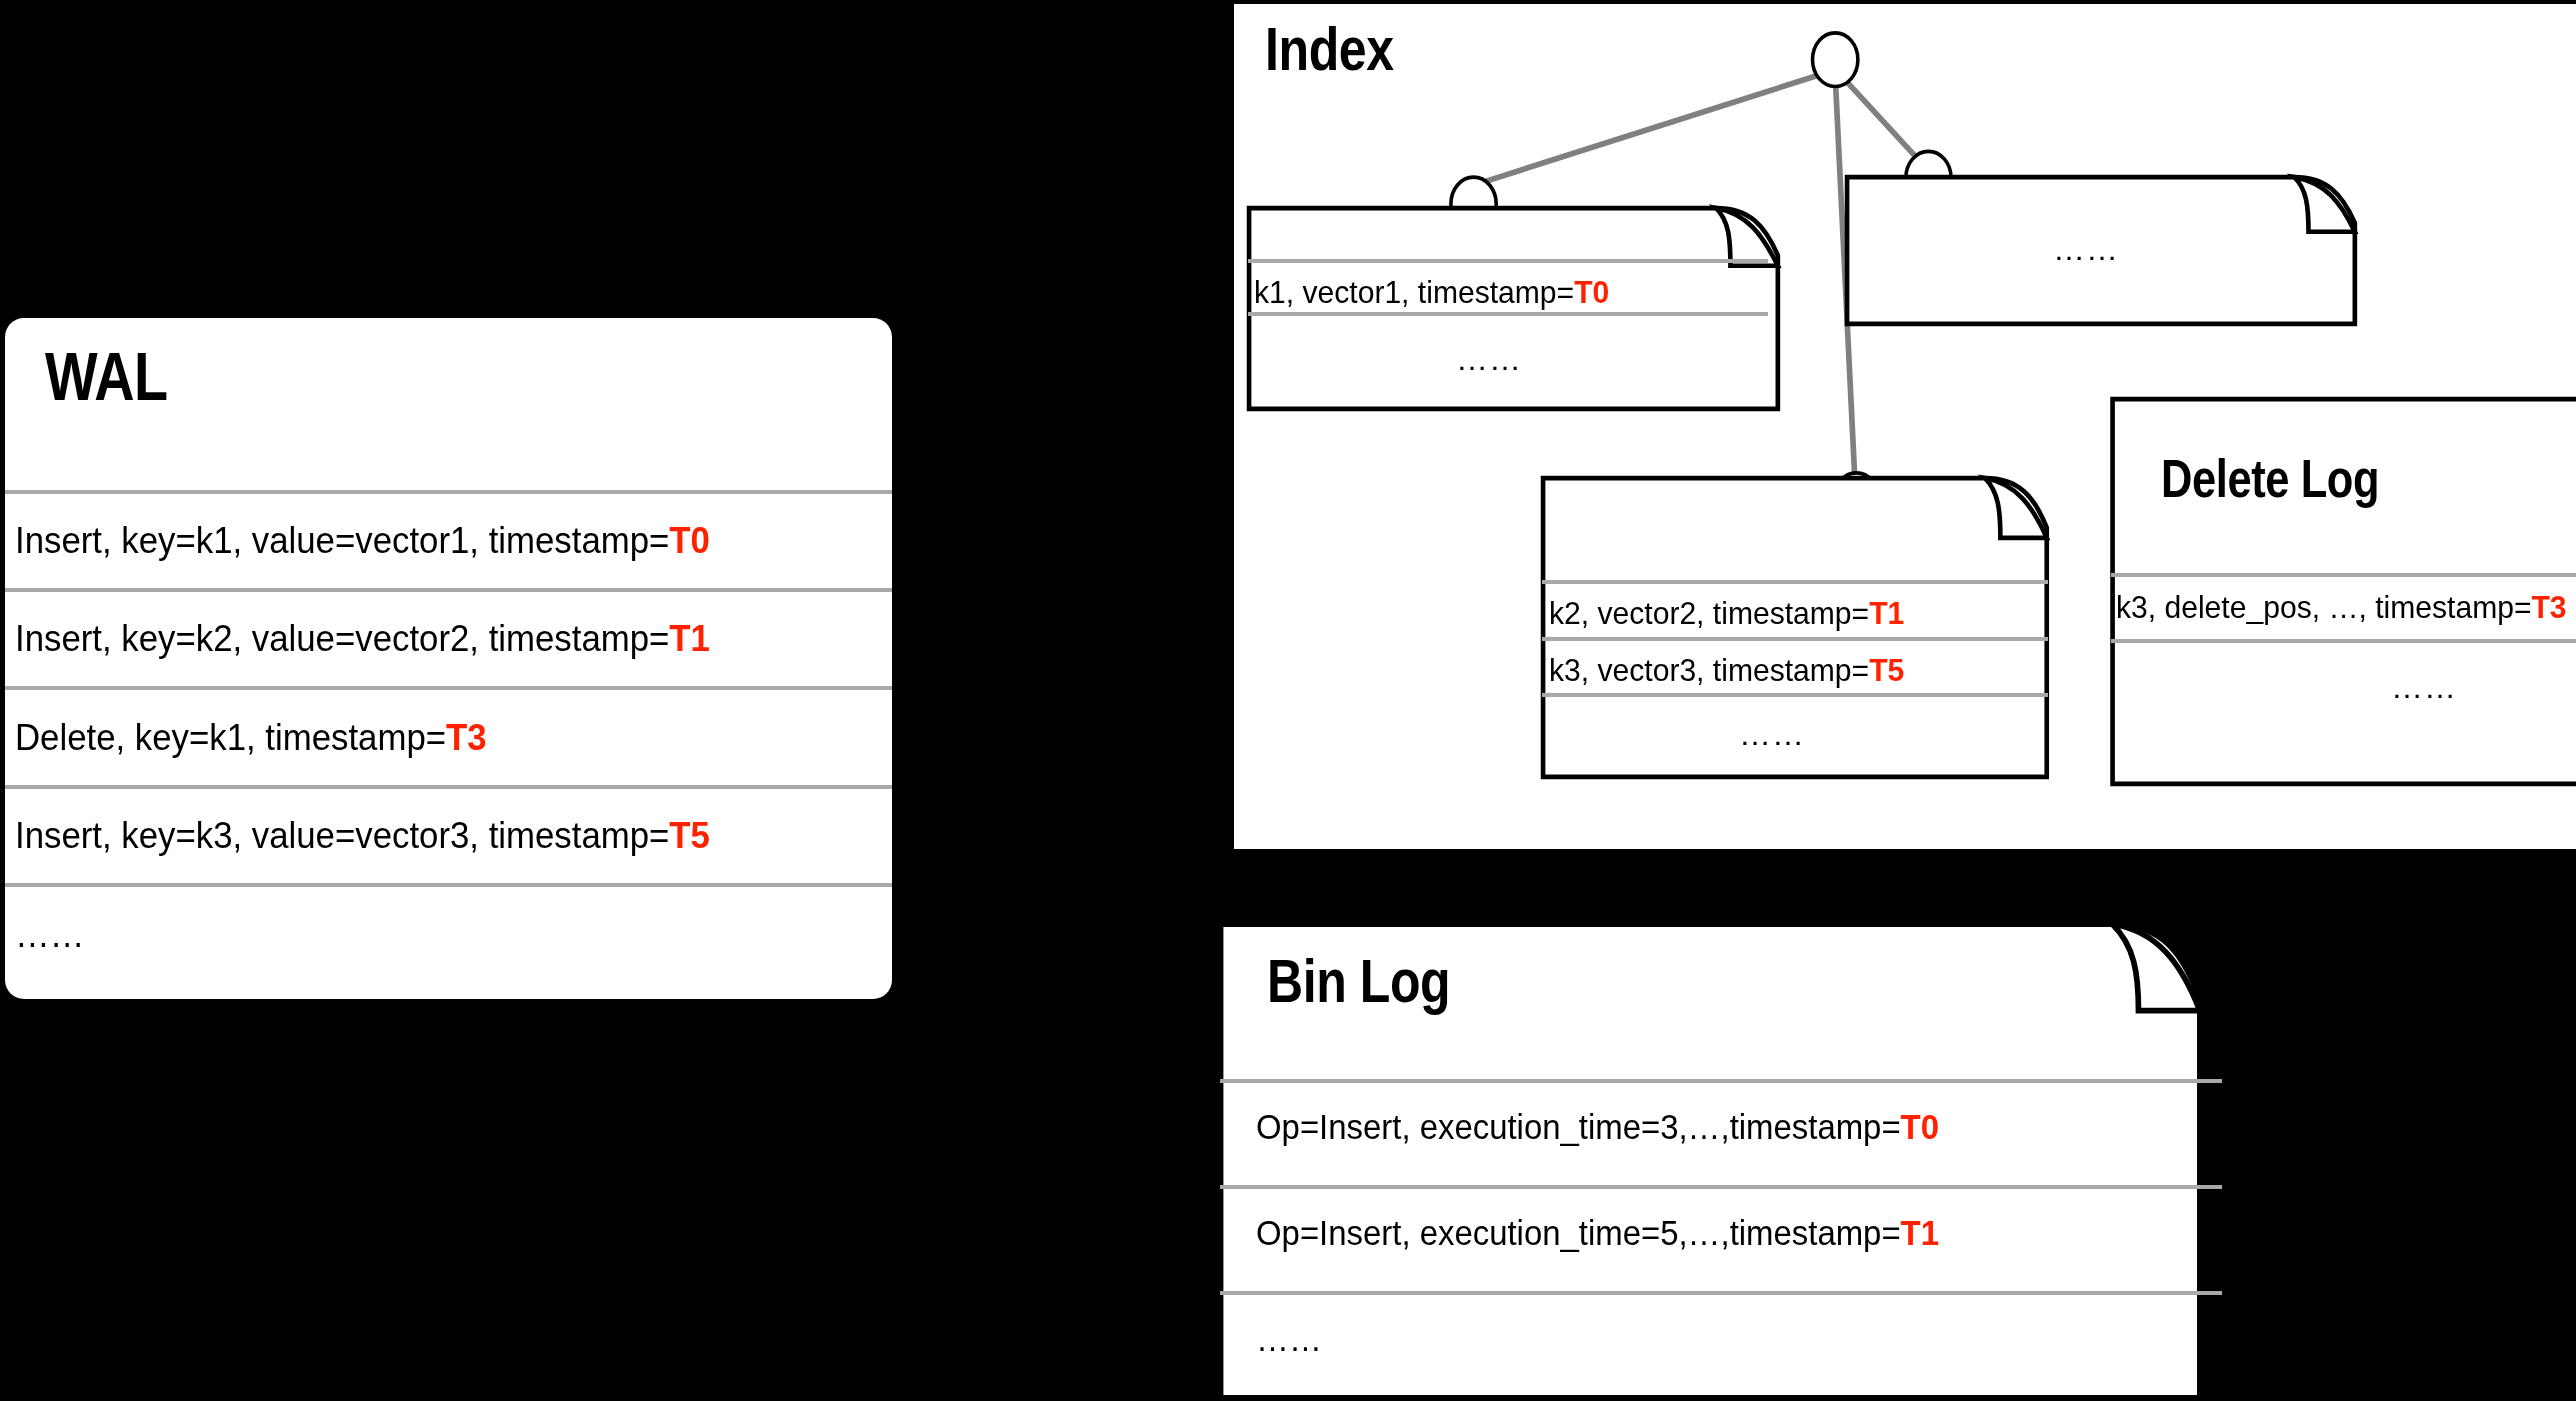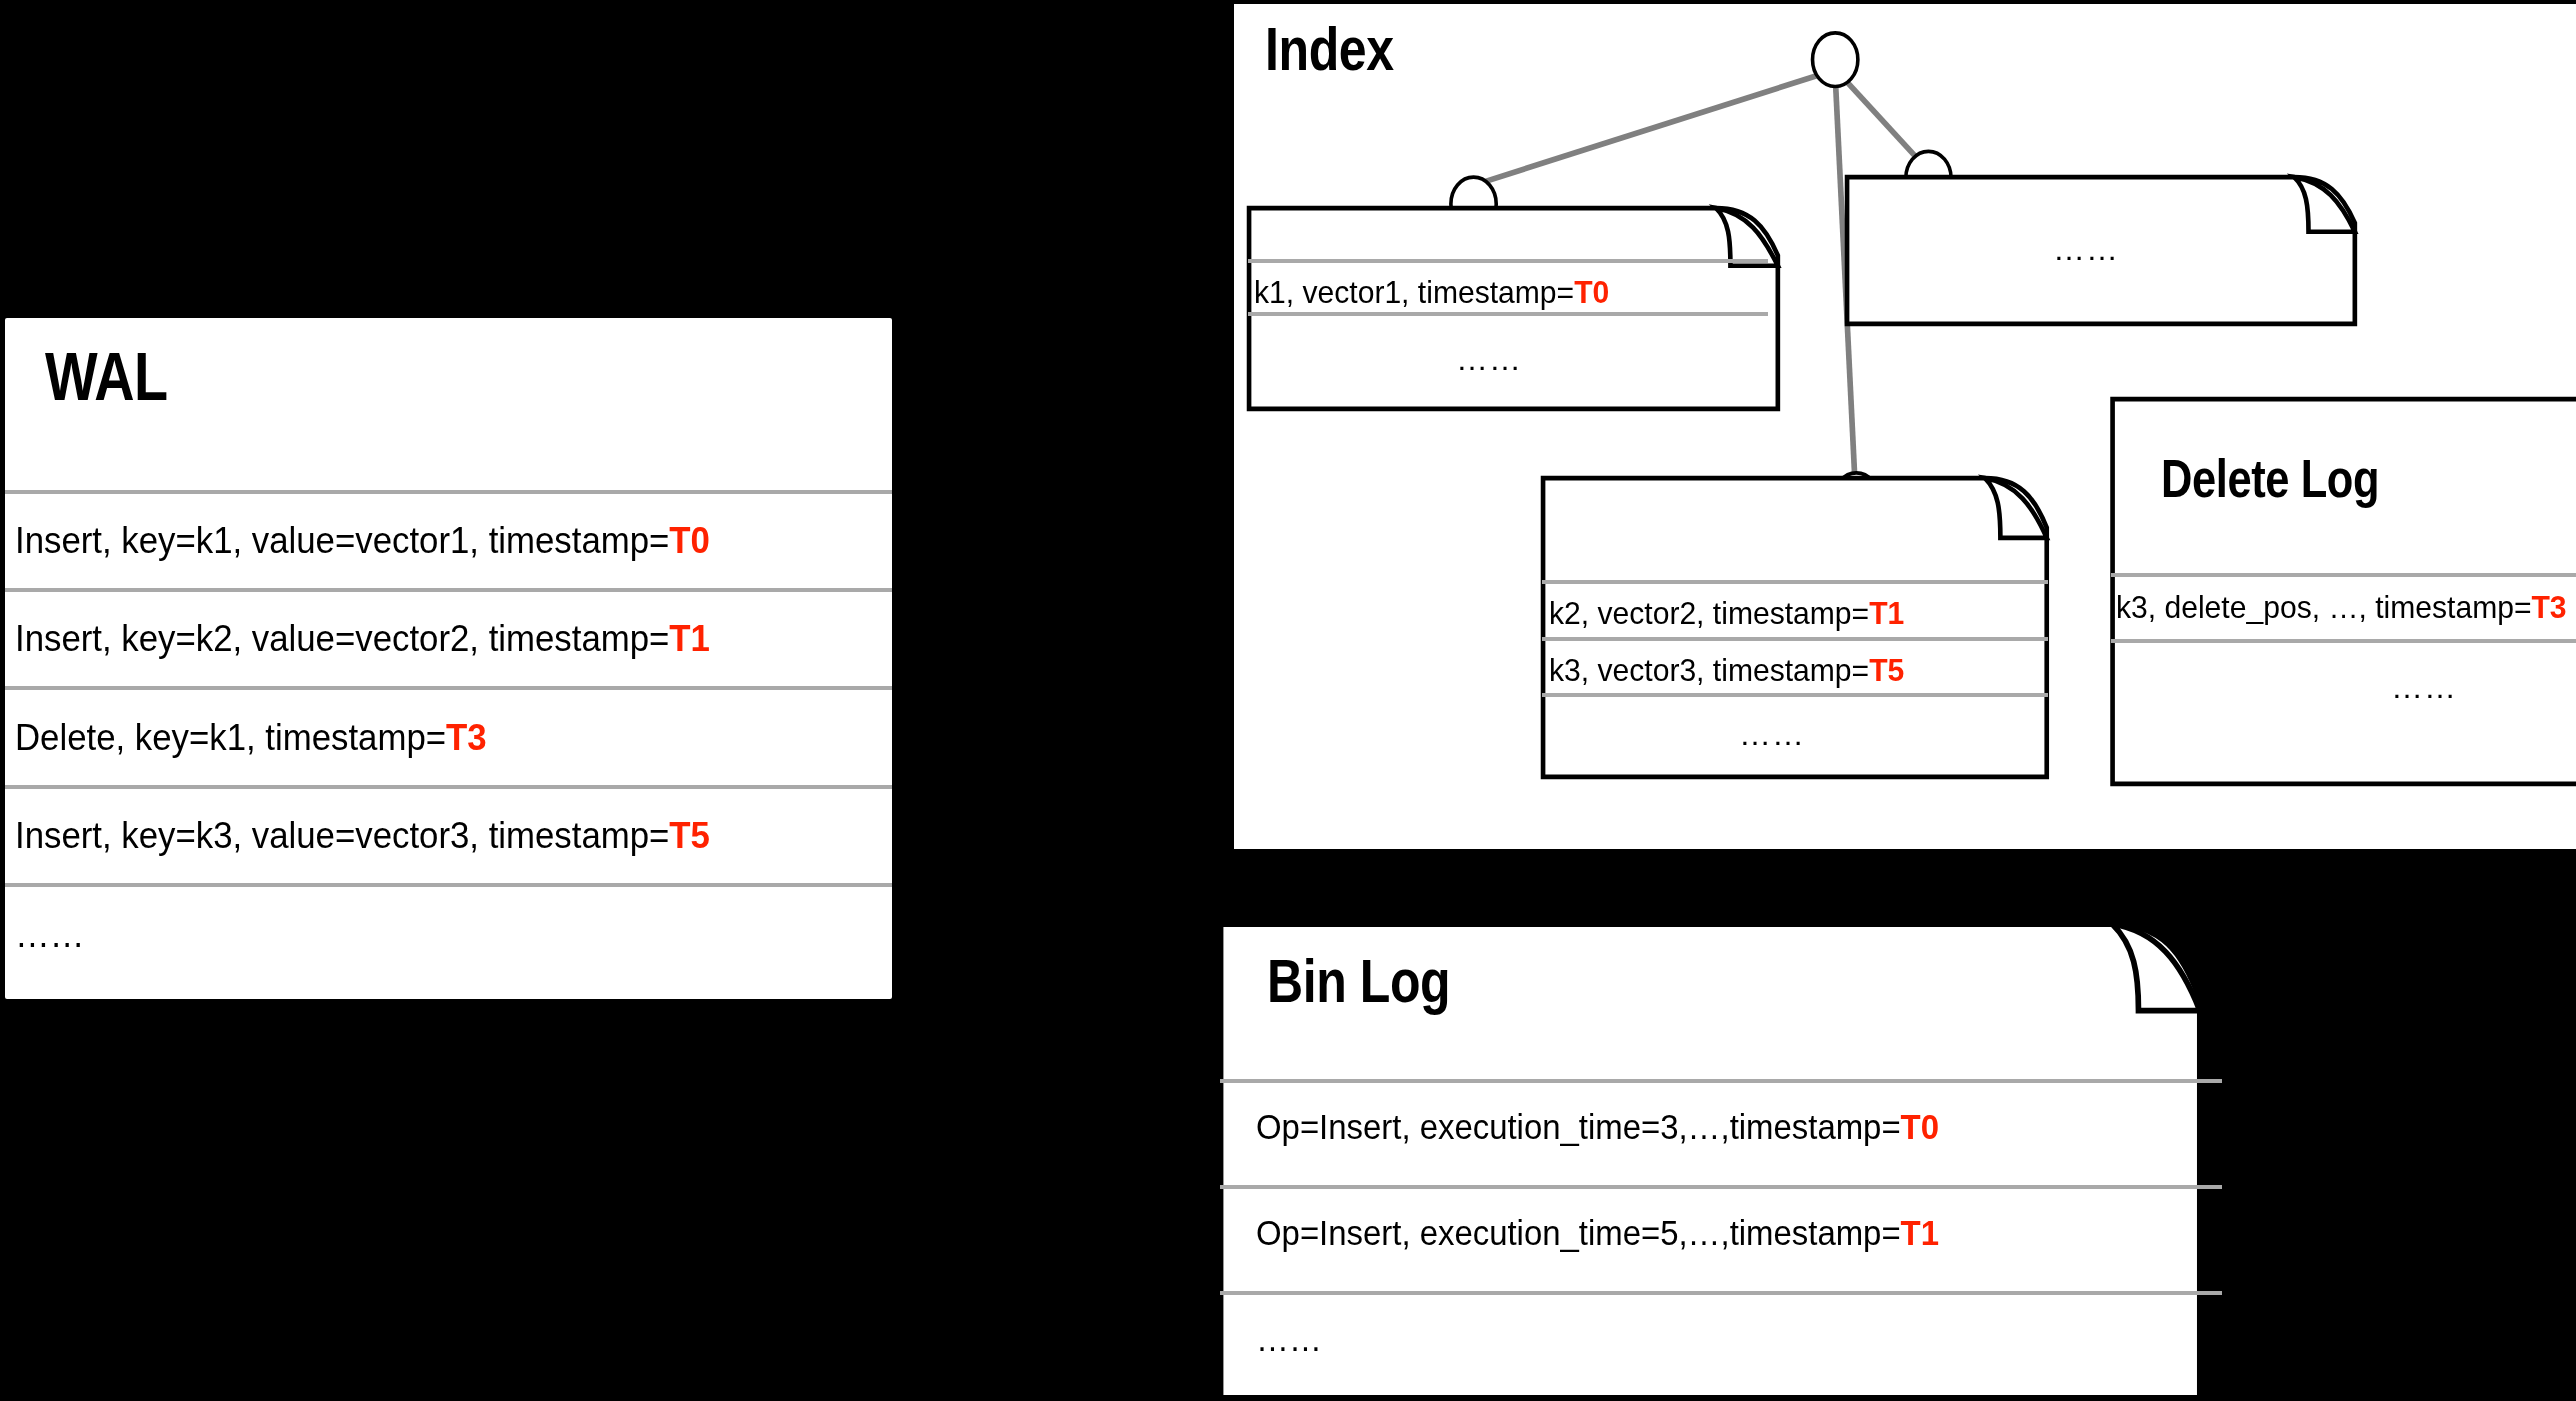--- a/index.html
+++ b/index.html
@@ -15,21 +15,21 @@
     overflow: hidden;
     font-family: "Liberation Sans", sans-serif;
   }
 
   
   .panel {
     position: absolute;
     background: #ffffff;
     box-sizing: border-box;
   }
-  .panel-rounded { border-radius: 2px; }
+  .panel-rounded { border-radius: 19px; }
 
   .panel-title {
     position: absolute;
     font-family: "Liberation Sans Narrow", "Liberation Sans", sans-serif;
     font-weight: bold;
     color: #000000;
     letter-spacing: -0.5px;
     white-space: nowrap;
     transform: scaleX(0.82);
     transform-origin: left center;

